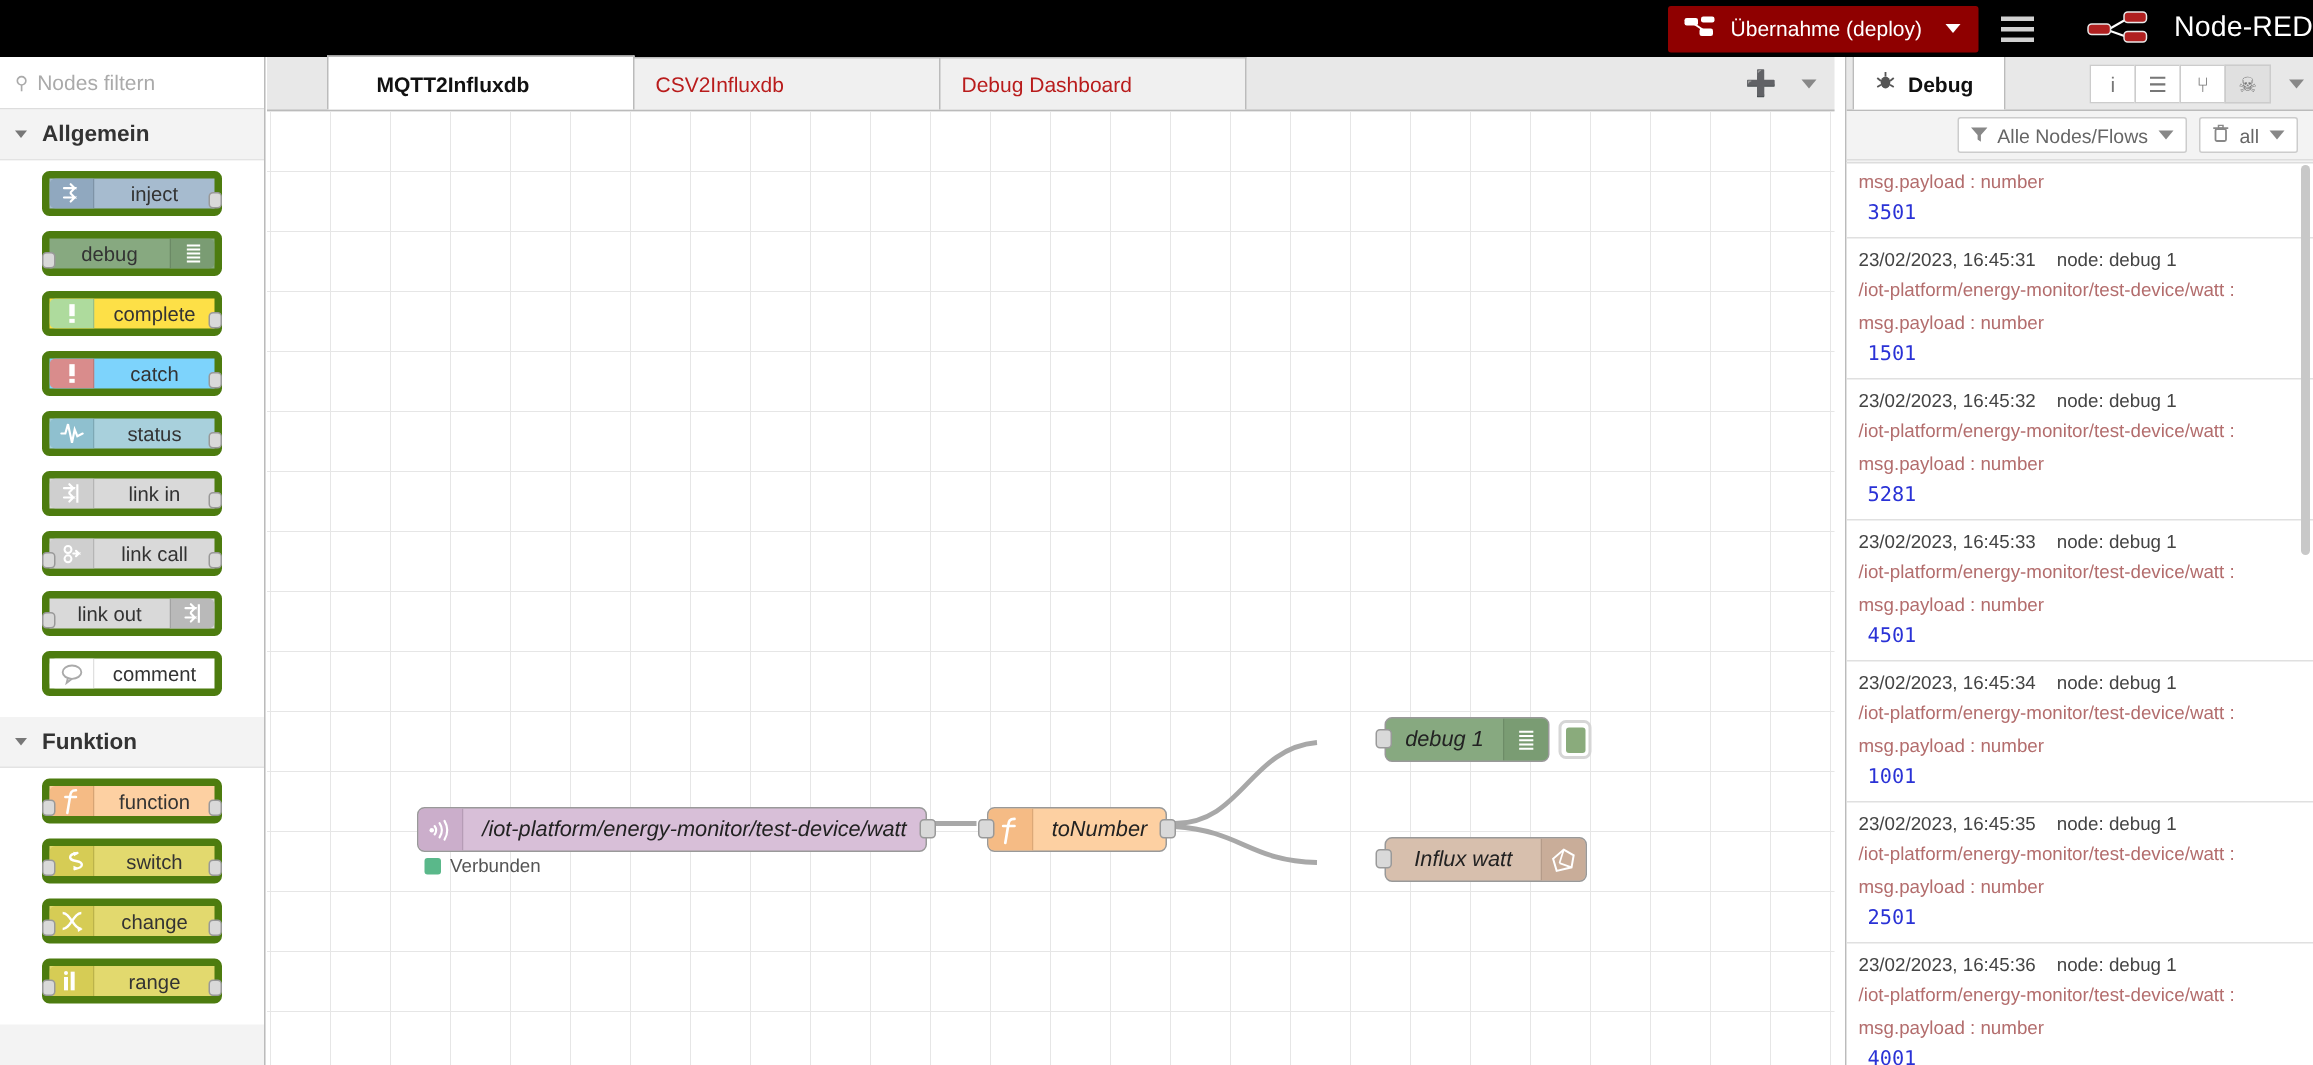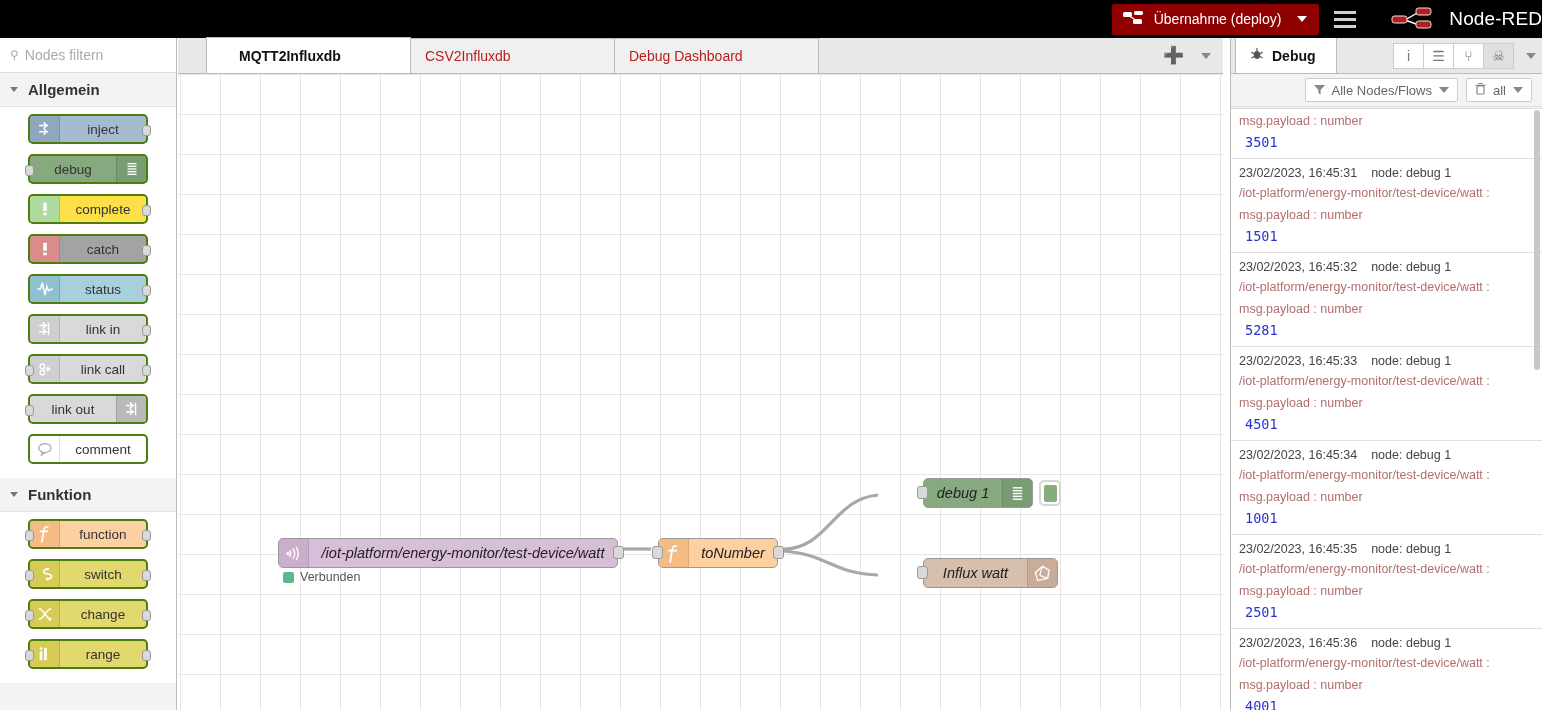--- a/index.html
+++ b/index.html
@@ -59,21 +59,21 @@
   }
   .cat-chev {
     display:inline-block; width: 0; height: 0; margin-right: 10px;
     border-left: 4.5px solid transparent; border-right: 4.5px solid transparent;
     border-top: 5px solid #777;
   }
   .cat-body { background: #fff; padding: 7px 0 4px 0; }
 
   .pnode {
     position: relative; width: 120px; height: 30px; margin: 0 auto 10px auto;
-    border: 2px solid #4d7c0f; border-radius: 5px; display: flex; align-items: center;
+    border: 5px solid #4d7c0f; border-radius: 5px; display: flex; align-items: center;
     font-size: 13.5px; color: #333; cursor: pointer; background: #ddd;
   }
   .pnode .icon-box {
     width: 30px; height: 100%; border-right: 1px solid rgba(0,0,0,.12);
     border-radius: 4px 0 0 4px; display:flex; align-items:center; justify-content:center;
     color: #fff; font-size: 15px;
   }
   .pnode .icon-box.right {
     border-right: 0; border-left: 1px solid rgba(0,0,0,.12);
     border-radius: 0 4px 4px 0; order: 2;
@@ -91,21 +91,21 @@
     position: absolute; left: 178px; top: 38px; width: 1045px; height: 36px;
     background: #e8e8e8; border-bottom: 1px solid #bbb;
     display: flex; align-items: flex-end;
   }
   .tab {
     height: 35px; min-width: 205px; padding: 0 14px;
     background: #f0f0f0; border: 1px solid #bbb; border-bottom: none;
     display: flex; align-items: center; font-size: 14px; color: #b91c1c;
     margin-left: -1px; cursor: pointer;
   }
-  .tab:first-child { margin-left: 28px; padding-left: 32px; }
+  .tab:first-child { margin-left: 40px; padding-left: 32px; }
   .tab.active { background: #fff; color: #111; font-weight: bold; height: 36px; }
   #tab-actions { margin-left: auto; display: flex; align-items: center; gap: 16px; padding-right: 12px; height: 35px;}
   #tab-actions .ta { color: #888; cursor: pointer; font-size: 17px; }
   .caret-dn { width: 0; height: 0; border-left: 5px solid transparent;
     border-right: 5px solid transparent; border-top: 6px solid #888; }
 
   
   #canvas {
     position: absolute; left: 178px; top: 74px; width: 1045px; height: 636px;
     background-color: #fff;
@@ -273,21 +273,21 @@
         <div class="pnode" style="background: #fde047;">
           <span class="icon-box" style="background:#aedb9d">
             <svg width="16" height="16" viewBox="0 0 18 18">
               <rect x="7" y="2" width="4" height="9" fill="#fff"></rect>
               <rect x="7" y="13" width="4" height="3" fill="#fff"></rect>
             </svg>
           </span>
           <span class="plabel">complete</span>
           <span class="port out"></span>
         </div>
-        <div class="pnode" style="background: #a3a3a3; align-items: center;">
+        <div class="pnode" style="background: #7dd3fc; align-items: center;">
           <span class="icon-box" style="background:#d98c8c">
             <svg width="16" height="16" viewBox="0 0 18 18">
               <rect x="7" y="2" width="4" height="9" fill="#fff"></rect>
               <rect x="7" y="13" width="4" height="3" fill="#fff"></rect>
             </svg>
           </span>
           <span class="plabel">catch</span>
           <span class="port out"></span>
         </div>
         <div class="pnode" style="background: rgb(168, 208, 220);">

